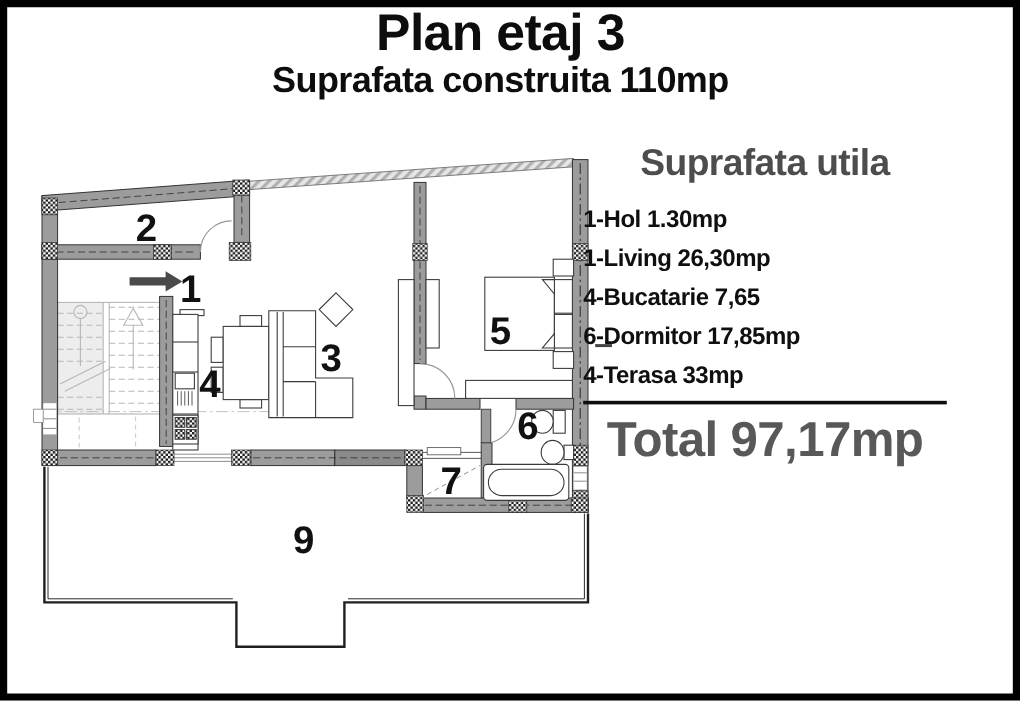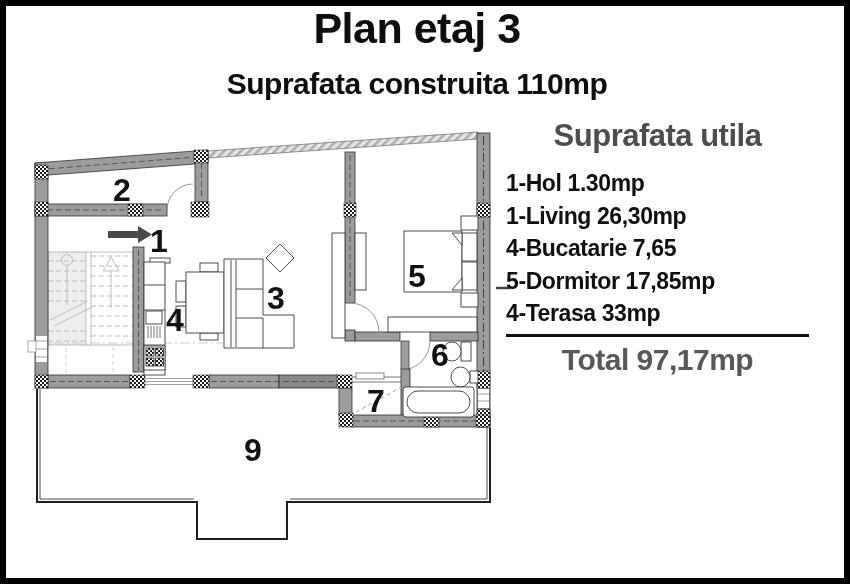--- a/index.html
+++ b/index.html
@@ -3,47 +3,47 @@
 <meta charset="utf-8">
 <style>
   html,body{margin:0;padding:0;background:#888;}
   .canvas{
     position:relative;width:850px;height:584px;background:#fff;
     font-family:"Liberation Sans","DejaVu Sans",sans-serif;overflow:hidden;
   }
   .frame{position:absolute;inset:0;box-shadow:inset 0 0 0 6px #000;pointer-events:none;z-index:50;}
   .header{position:absolute;top:6px;left:0;width:834px;text-align:center;z-index:10;}
   .title{font-size:43px;font-weight:bold;color:#0d0d0d;line-height:1.05;letter-spacing:-0.5px;}
-  .subtitle{font-size:30px;font-weight:bold;color:#0d0d0d;line-height:1.0;letter-spacing:-0.5px;margin-top:18px;}
-  .legend{position:absolute;left:500px;top:118px;width:315px;z-index:10;}
+  .subtitle{font-size:30px;font-weight:bold;color:#0d0d0d;line-height:1.0;letter-spacing:-0.5px;margin-top:2px;}
+  .legend{position:absolute;left:480px;top:118px;width:315px;z-index:10;}
   .legend-heading{font-size:31px;font-weight:bold;color:#4d4d4d;text-align:center;letter-spacing:-0.5px;}
   .legend-items{margin-top:13px;padding-left:6px;}
-  .legend-item{font-size:23px;font-weight:bold;color:#0f0f0f;line-height:32.5px;letter-spacing:-0.4px;white-space:nowrap;}
+  .legend-item{font-size:20px;font-weight:bold;color:#0f0f0f;line-height:32.5px;letter-spacing:-0.4px;white-space:nowrap;}
   .legend-divider{margin:4px 0 0 6px;width:303px;height:3px;background:#0f0f0f;}
-  .legend-total{margin-top:6px;font-size:30px;font-weight:bold;color:#585858;text-align:center;letter-spacing:-0.5px;}
+  .legend-total{margin-top:6px;font-size:41px;font-weight:bold;color:#585858;text-align:center;letter-spacing:-0.5px;}
   svg text{font-family:"Liberation Sans","DejaVu Sans",sans-serif;}
   .roomnum{font-size:32px;font-weight:bold;fill:#111;text-anchor:middle;}
 </style>
 </head>
 <body>
 
 <div class="canvas">
 
   <div class="header">
     <div class="title">Plan etaj 3</div>
     <div class="subtitle">Suprafata construita 110mp</div>
   </div>
 
   <div class="legend">
     <div class="legend-heading">Suprafata utila</div>
     <div class="legend-items">
       <div class="legend-item">1-Hol 1.30mp</div>
       <div class="legend-item">1-Living 26,30mp</div>
       <div class="legend-item">4-Bucatarie 7,65</div>
-      <div class="legend-item">5-Dormitor 17,85mp</div>
+      <div class="legend-item">6-Dormitor 17,85mp</div>
       <div class="legend-item">4-Terasa 33mp</div>
     </div>
     <div class="legend-divider"></div>
     <div class="legend-total">Total 97,17mp</div>
   </div>
 
   <svg width="850" height="584" viewBox="0 0 850 584" style="position:absolute;left:0;top:0;">
     <defs>
       <pattern id="hatch" width="4" height="4" patternUnits="userSpaceOnUse">
         <rect width="4" height="4" fill="#fff"></rect>

